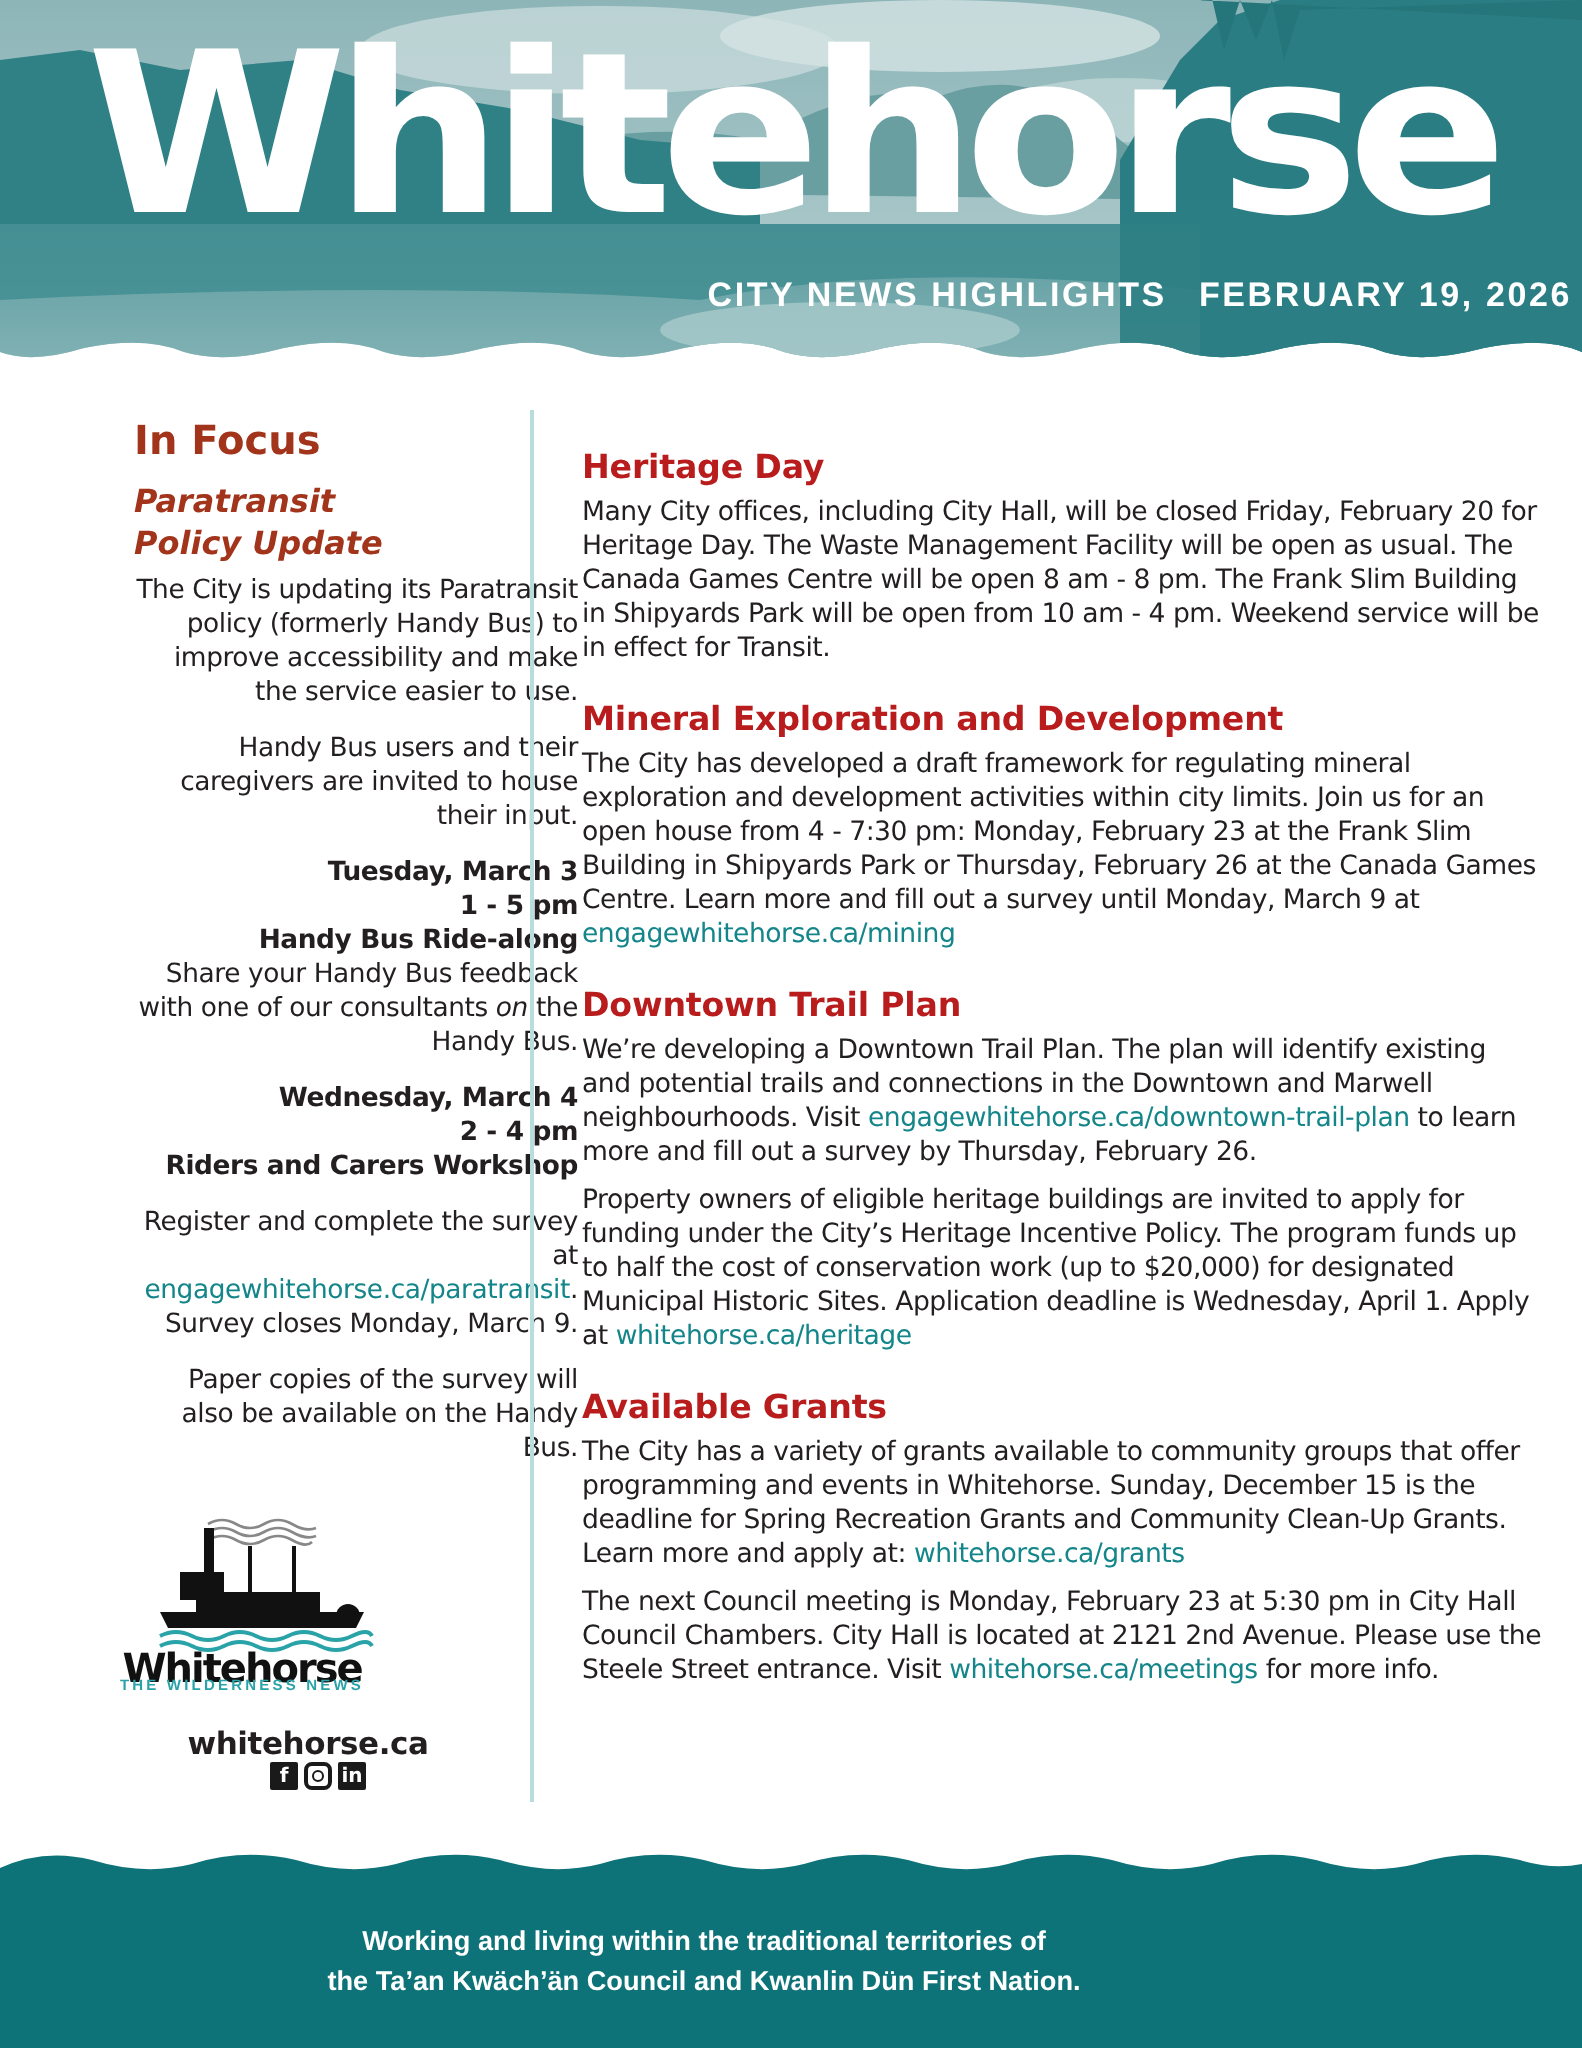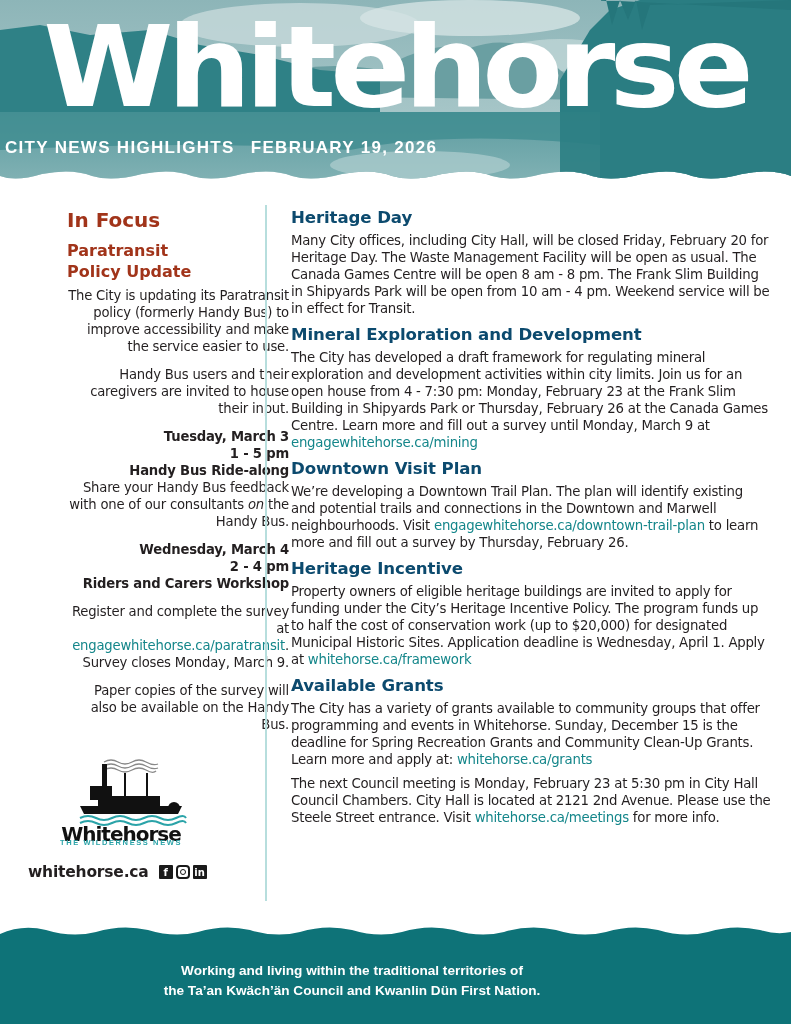--- a/index.html
+++ b/index.html
@@ -5,50 +5,50 @@
   html, body { margin: 0; padding: 0; }
   body { width: 791px; height: 1024px; position: relative; overflow: hidden; background: #ffffff;
          font-family: "DejaVu Sans", "Liberation Sans", sans-serif; color: #231f20; }
 
   
   .header { position: absolute; left: 0; top: 0; width: 791px; height: 200px; overflow: hidden; }
   .header-bg { position: absolute; left: 0; top: 0; width: 791px; height: 200px; }
   .masthead { position: absolute; left: 0; top: 8px; width: 791px; text-align: center;
               font-family: "DejaVu Sans", sans-serif; font-weight: bold; font-size: 118px;
               letter-spacing: -6px; color: #ffffff; line-height: 1; transform: scaleY(0.95); }
-  .subtitle { position: absolute; left: 0; top: 138px; width: 791px; text-align: left;
+  .subtitle { position: absolute; left: 0; top: 138px; width: 791px; text-align: right;
               font-family: "Liberation Sans", sans-serif; font-weight: bold; font-size: 17px;
               letter-spacing: 1.3px; color: #ffffff; }
   .subtitle span { margin: 0 5px; }
 
   
   .sidebar { position: absolute; left: 23px; top: 207px; width: 222px; margin-left: 44px; }
   .divider { position: absolute; left: 265px; top: 205px; width: 2px; height: 696px; background: #b7dedd; }
   .main { position: absolute; left: 291px; top: 207px; width: 480px; }
 
   .focus-title { font-family: "DejaVu Sans", sans-serif; font-weight: bold; color: #a1341a;
                  font-size: 20px; margin: 0 0 7px 0; line-height: 26px; }
-  .focus-sub { font-weight: bold; color: #a1341a; font-size: 16px; line-height: 21px; margin: 0 0 5px 0; }
+  .focus-sub { font-weight: bold; color: #a1341a; font-size: 16px; line-height: 21px; margin: 0 0 5px 0; font-style: italic; }
   .side-p { font-size: 13.2px; line-height: 17px; margin: 0 0 11px 0; letter-spacing: -0.2px; text-align: right; }
   .side-p.event { font-weight: normal; }
   .side-p b { font-weight: bold; }
   .link { color: #14868a; }
 
   .logo { position: absolute; left: 46px; top: 551px; width: 150px; }
   .site-row { position: absolute; left: 20px; top: 655px; width: 220px; display: flex; align-items: center; }
   .site { font-weight: bold; font-size: 15.5px; letter-spacing: -0.2px; }
   .social { display: flex; gap: 3px; margin-left: 10px; }
   .social .ic { width: 14px; height: 14px; background: #1a1a1a; color: #fff; font-size: 10px; font-weight: bold;
                 display: flex; align-items: center; justify-content: center; border-radius: 1px; }
   .social .ig { background: #fff; border: 2px solid #1a1a1a; width: 10px; height: 10px; border-radius: 4px; position: relative; }
   .social .ig::after { content: ""; position: absolute; left: 2px; top: 2px; width: 4px; height: 4px;
                        border: 1.5px solid #1a1a1a; border-radius: 50%; }
 
   .section { margin: 0 0 7px 0; }
-  .section h2 { font-weight: bold; color: #0c4a6e; font-size: 16.6px; line-height: 22px; margin: 0 0 3px 0; letter-spacing: -0.1px; }
+  .section h2 { font-weight: bold; color: #b91c1c; font-size: 16.6px; line-height: 22px; margin: 16px 0 3px 0; letter-spacing: -0.1px; }
   .section p { font-size: 13.3px; line-height: 17px; margin: 0; letter-spacing: -0.25px; }
 
   
   .footer { position: absolute; left: 0; top: 918px; width: 791px; height: 106px; }
   .footer-text { position: absolute; left: 0; top: 961px; width: 704px; text-align: center; color: #ffffff;
                  font-family: "Liberation Sans", sans-serif; font-weight: bold; font-size: 13.6px; line-height: 20px; }
 </style>
 </head>
 <body>
 
@@ -135,47 +135,46 @@
   <rect x="52" y="38" width="62" height="12" fill="#111"></rect>
   <path d="M34 48 L136 48 L132 56 L38 56 Z" fill="#111"></path>
   <circle cx="128" cy="50" r="6" fill="#111"></circle>
 
   <path d="M34 60 Q42 56 50 60 T66 60 T82 60 T98 60 T114 60 T130 60 T140 60" fill="none" stroke="#2aa3a8" stroke-width="2"></path>
   <path d="M34 65 Q42 61 50 65 T66 65 T82 65 T98 65 T114 65 T130 65 T140 65" fill="none" stroke="#2aa3a8" stroke-width="2"></path>
   <text x="75" y="83" text-anchor="middle" font-family="DejaVu Sans, sans-serif" font-weight="bold" font-size="20" letter-spacing="-1" fill="#111">Whitehorse</text>
 </svg>
 <div style="position:absolute;left:46px;top:838px;width:150px;text-align:center;color:#2aa3a8;font-family:'Liberation Sans',sans-serif;font-weight:bold;font-size:7.5px;letter-spacing:1.6px;">THE WILDERNESS NEWS</div>
 
-<div class="site-row" style="top:863px;left:28px;">
+<div class="site-row" style="top:863px;left:44px;flex-direction:column;">
   <span class="site">whitehorse.ca</span>
   <span class="social">
     <span class="ic">f</span>
     <span class="ic ig"></span>
     <span class="ic">in</span>
   </span>
 </div>
 
 <div class="divider"></div>
 
 <div class="main">
   <div class="section">
     <h2>Heritage Day</h2>
     <p><span>Many City offices, including City Hall, will be closed Friday, February 20 for Heritage Day. The Waste Management Facility will be open as usual. The Canada Games Centre will be open 8 am - 8 pm. The Frank Slim Building in Shipyards Park will be open from 10 am - 4 pm. Weekend service will be in effect for Transit.</span></p>
   </div>
   <div class="section">
     <h2>Mineral Exploration and Development</h2>
     <p><span>The City has developed a draft framework for regulating mineral exploration and development activities within city limits. Join us for an open house from 4 - 7:30 pm: Monday, February 23 at the Frank Slim Building in Shipyards Park or Thursday, February 26 at the Canada Games Centre. Learn more and fill out a survey until Monday, March 9 at </span><a class="link">engagewhitehorse.ca/mining</a></p>
   </div>
   <div class="section">
-    <h2>Downtown Visit Plan</h2>
+    <h2>Downtown Trail Plan</h2>
     <p><span>We’re developing a Downtown Trail Plan. The plan will identify existing and potential trails and connections in the Downtown and Marwell neighbourhoods. Visit </span><a class="link">engagewhitehorse.ca/downtown-trail-plan</a><span> to learn more and fill out a survey by Thursday, February 26.</span></p>
   </div>
   <div class="section">
-    <h2>Heritage Incentive</h2>
-    <p><span>Property owners of eligible heritage buildings are invited to apply for funding under the City’s Heritage Incentive Policy. The program funds up to half the cost of conservation work (up to $20,000) for designated Municipal Historic Sites. Application deadline is Wednesday, April 1. Apply at </span><a class="link">whitehorse.ca/framework</a></p>
+    <p><span>Property owners of eligible heritage buildings are invited to apply for funding under the City’s Heritage Incentive Policy. The program funds up to half the cost of conservation work (up to $20,000) for designated Municipal Historic Sites. Application deadline is Wednesday, April 1. Apply at </span><a class="link">whitehorse.ca/heritage</a></p>
   </div>
   <div class="section">
     <h2>Available Grants</h2>
     <p><span>The City has a variety of grants available to community groups that offer programming and events in Whitehorse. Sunday, December 15 is the deadline for Spring Recreation Grants and Community Clean-Up Grants. Learn more and apply at: </span><a class="link">whitehorse.ca/grants</a></p>
   </div>
   <div class="section">
     <p><span>The next Council meeting is Monday, February 23 at 5:30 pm in City Hall Council Chambers. City Hall is located at 2121 2nd Avenue. Please use the Steele Street entrance. Visit </span><a class="link">whitehorse.ca/meetings</a><span> for more info.</span></p>
   </div>
 </div>
 

